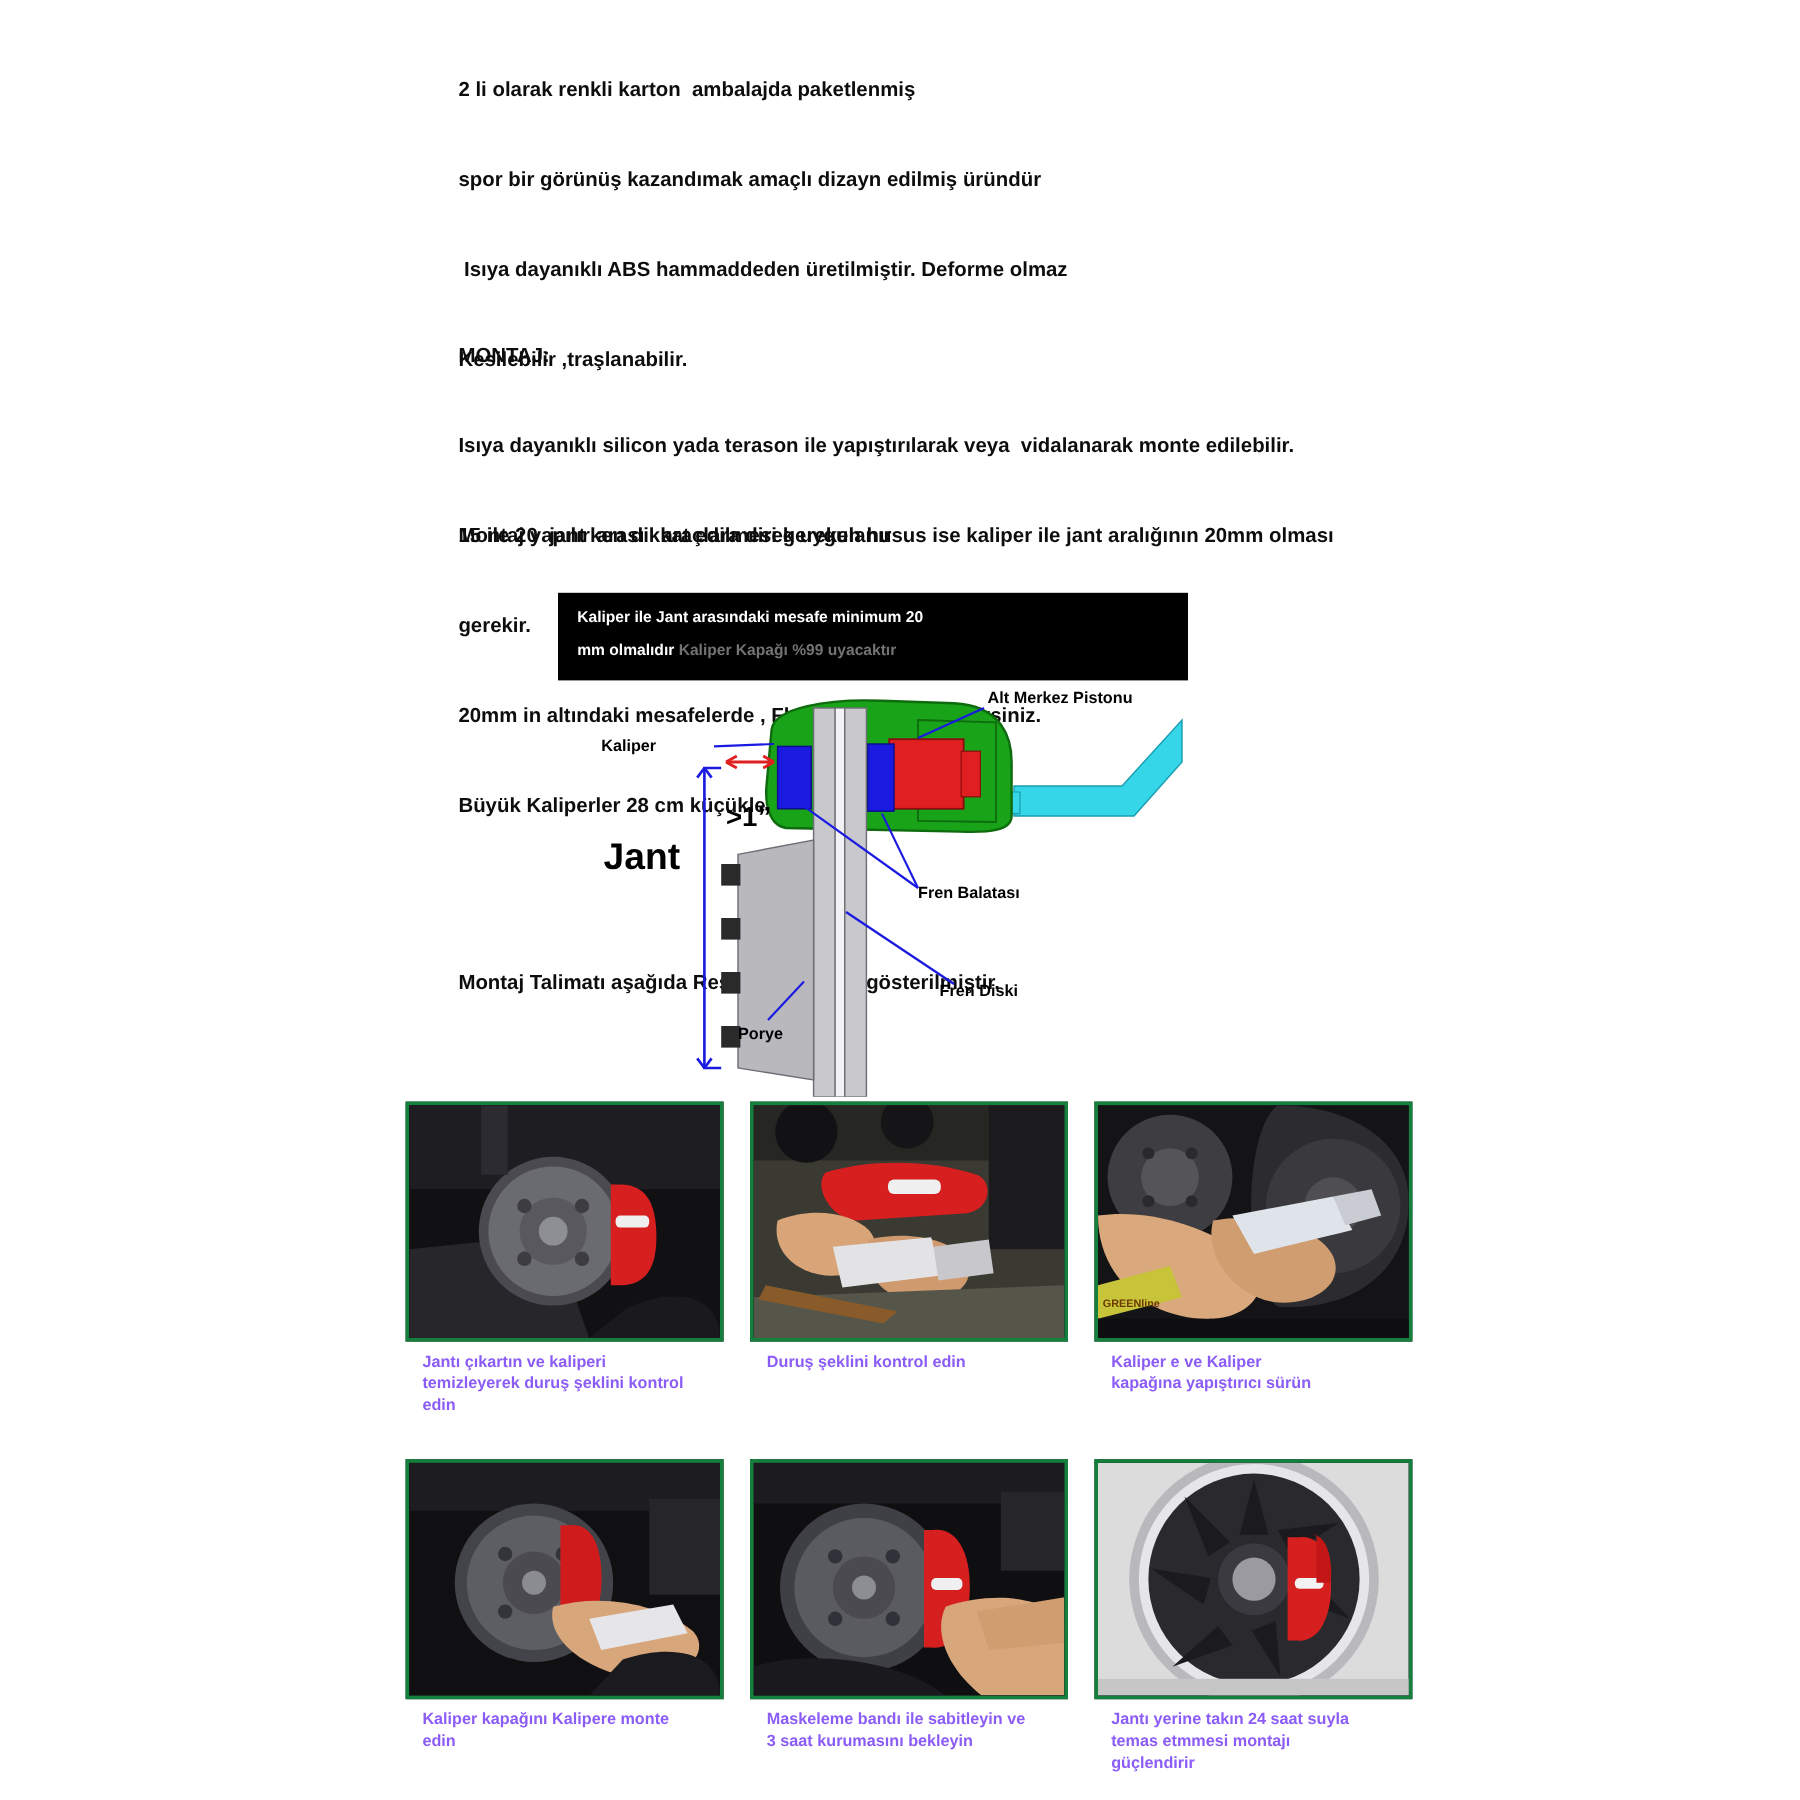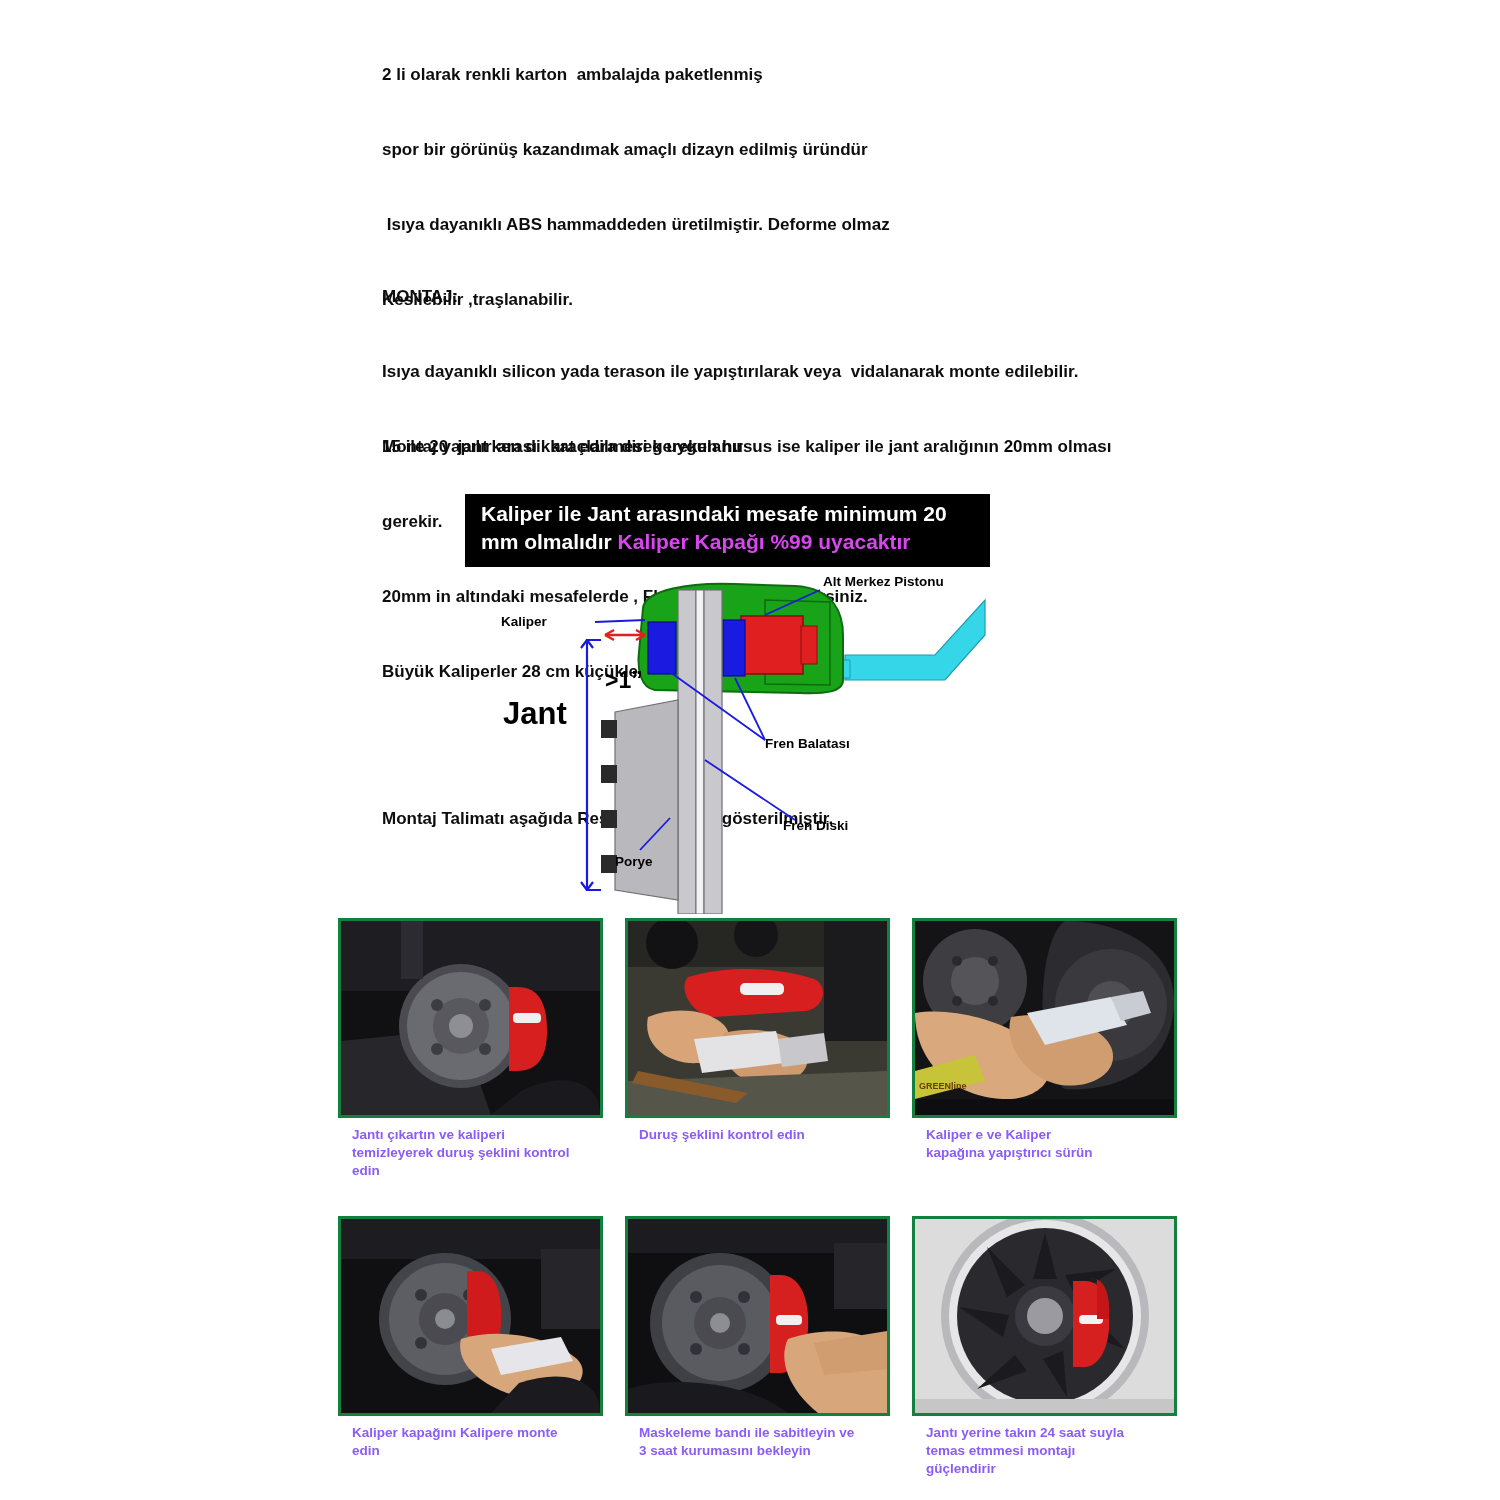--- a/index.html
+++ b/index.html
@@ -40,26 +40,26 @@
     height: 420px;
   }
   #banner {
     position: absolute;
     left: 0; top: 0;
     width: 525px;
     height: 73px;
     background: #000000;
     padding: 6px 10px 0 16px;
     box-sizing: border-box;
-    font-size: 21px;
+    font-size: 13px;
     font-weight: bold;
     line-height: 28px;
     color: #ffffff;
   }
-  #banner .red { color: #d946ef; }
+  #banner .red { color: #737373; }
   .diag-svg { position: absolute; left: 0; top: 66px; }
 
   
   #grid {
     position: absolute;
     left: 338px;
     top: 918px;
     width: 840px;
   }
   .grid-row {

